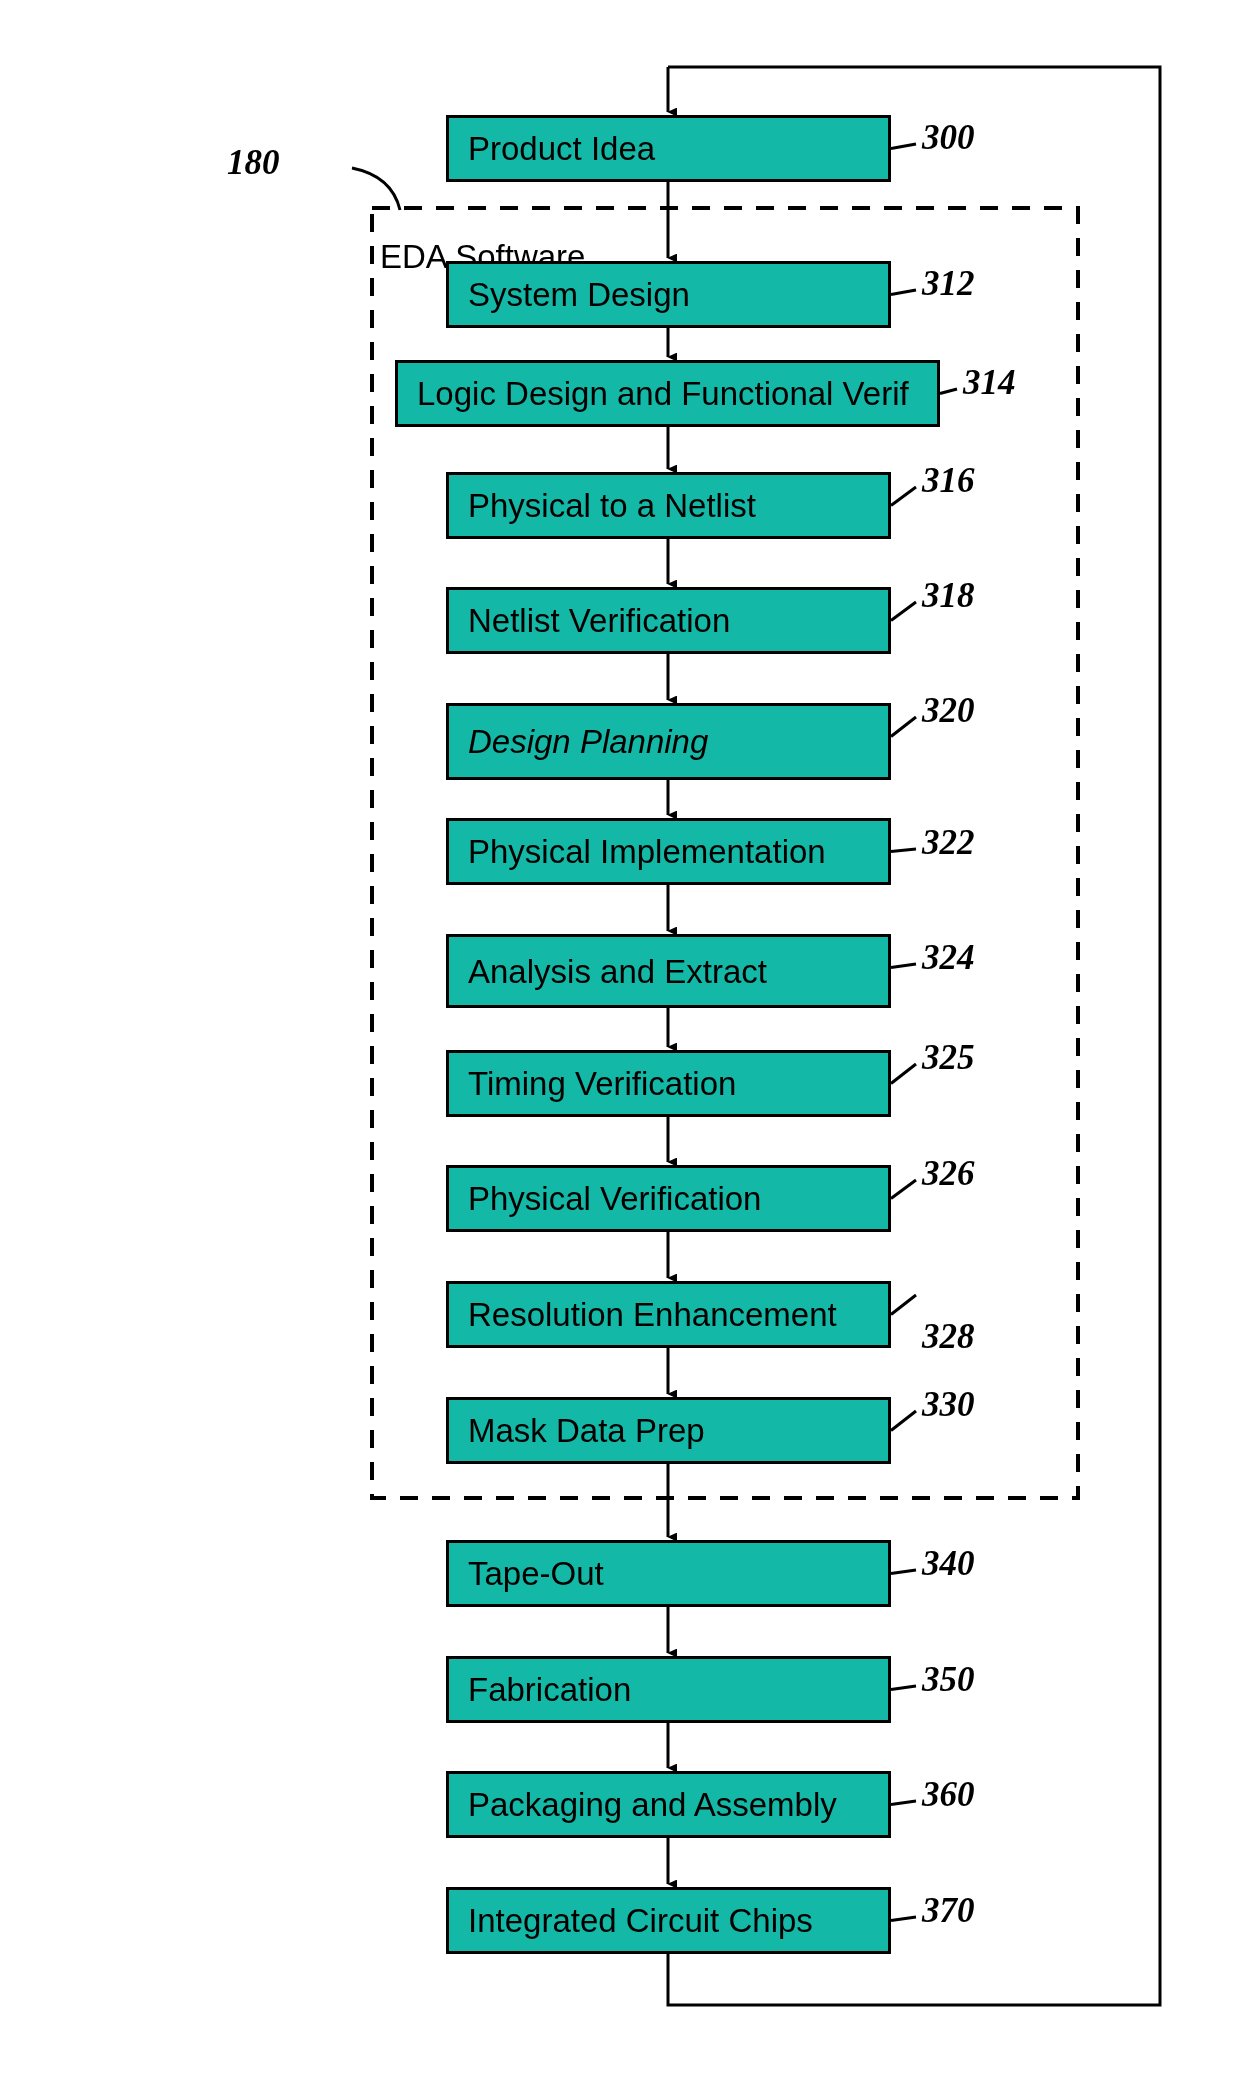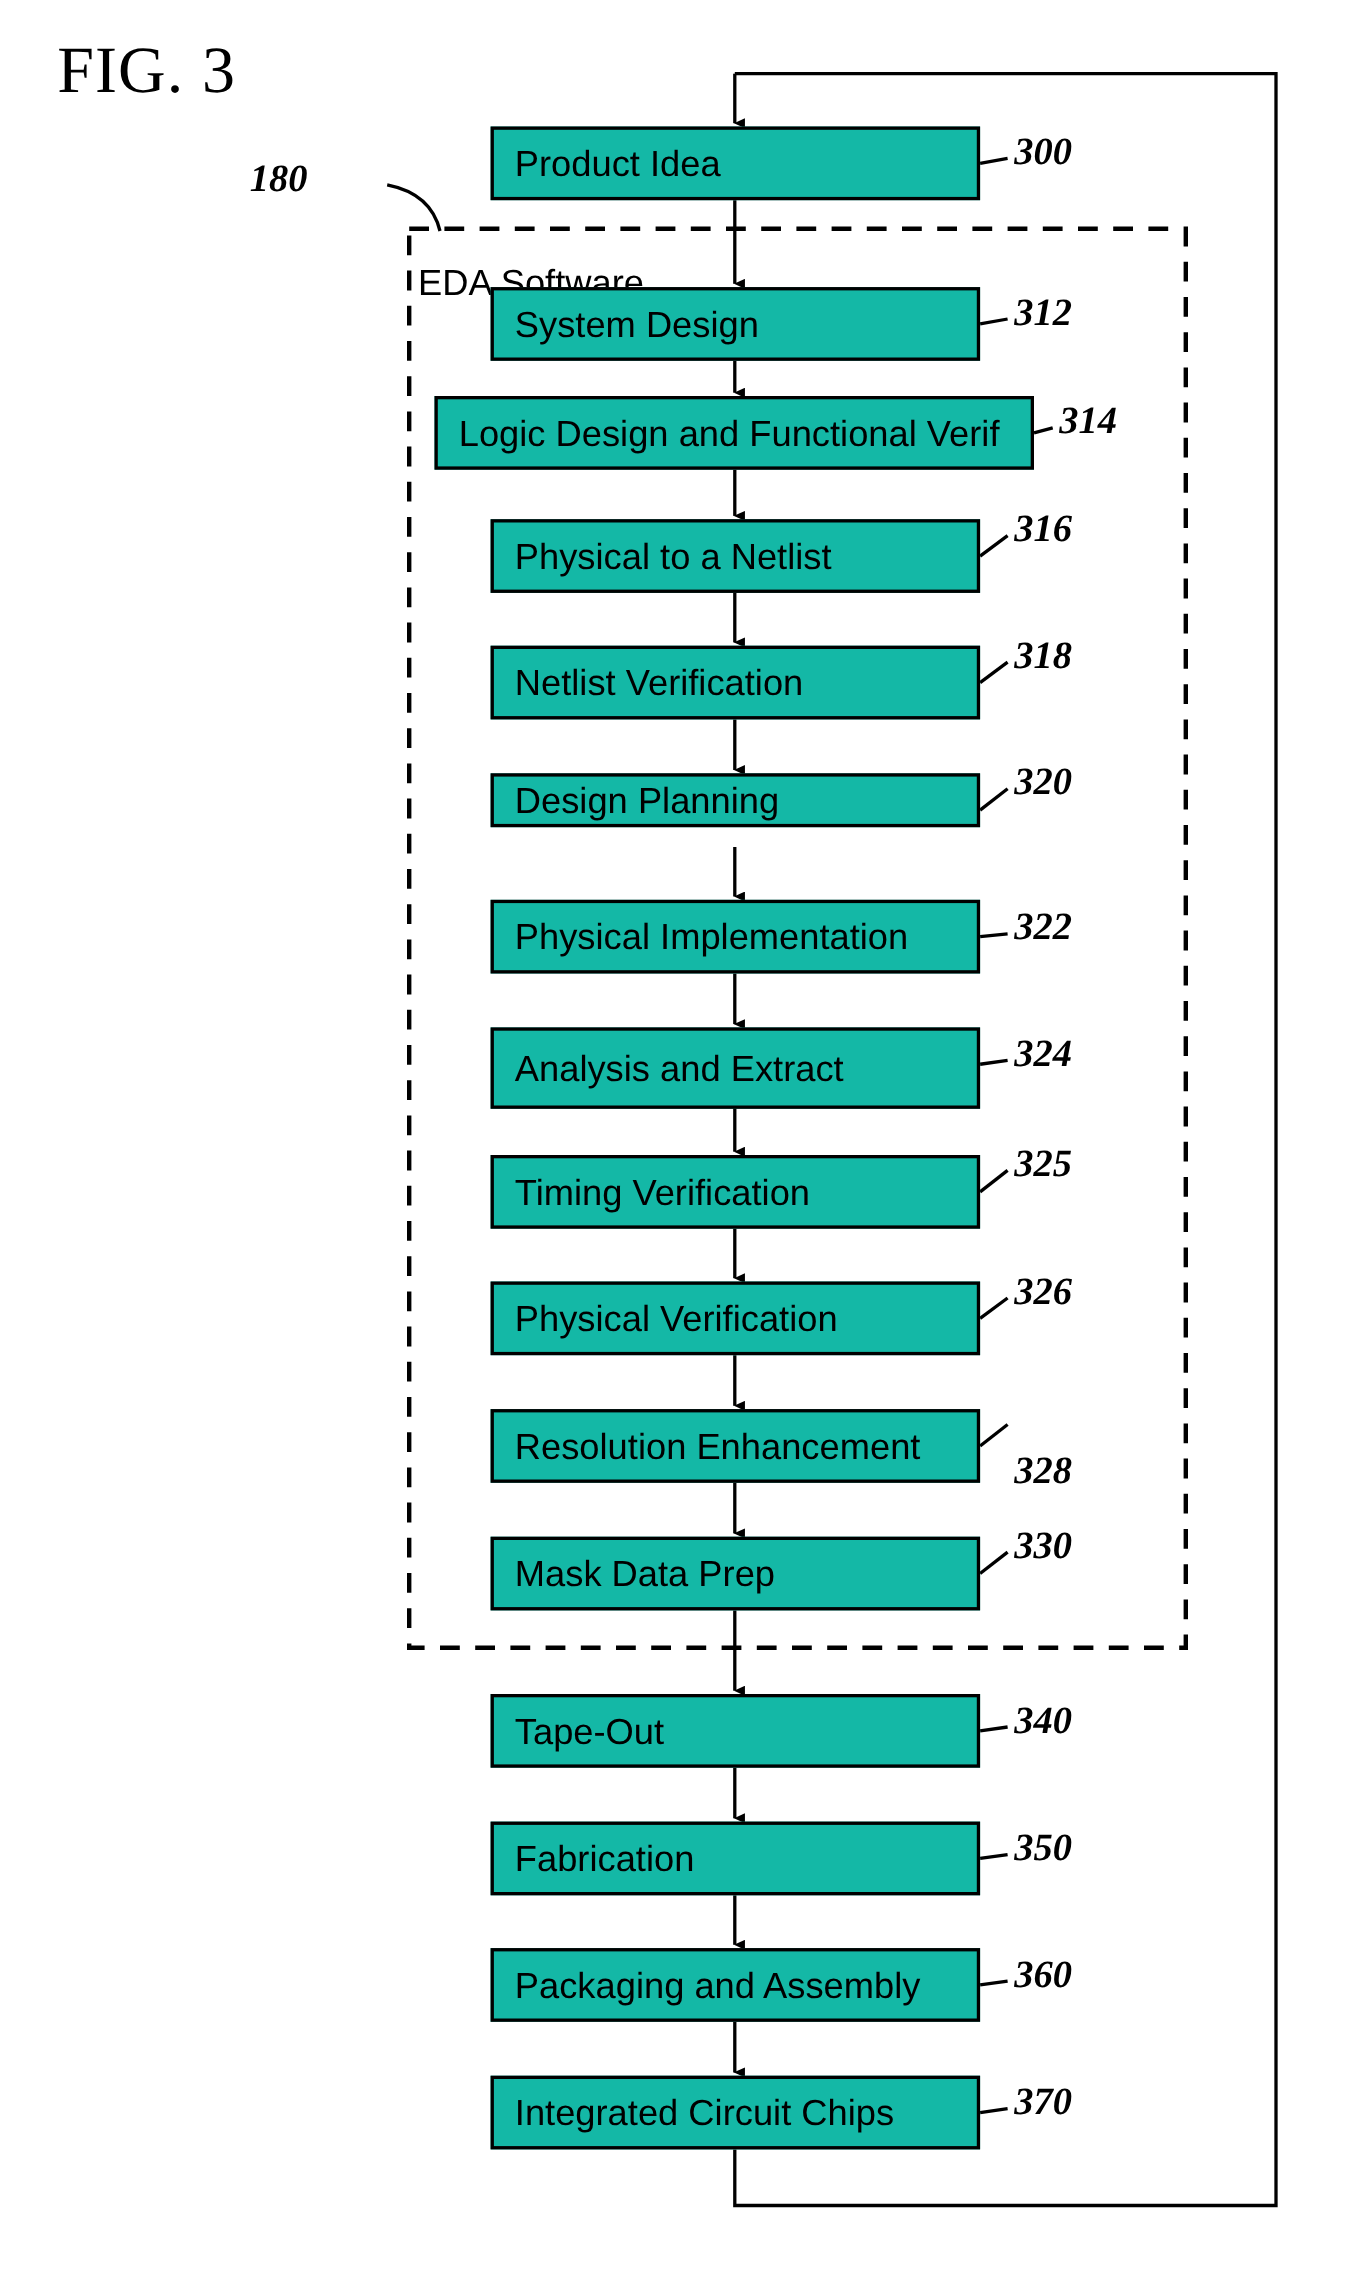--- a/index.html
+++ b/index.html
@@ -121,21 +121,20 @@
         <line x1="891" y1="1198.5" x2="916" y2="1180"></line>
         <line x1="891" y1="1314.5" x2="916" y2="1295"></line>
         <line x1="891" y1="1430.5" x2="916" y2="1411"></line>
         <line x1="891" y1="1573.5" x2="916" y2="1570"></line>
         <line x1="891" y1="1689.5" x2="916" y2="1686"></line>
         <line x1="891" y1="1804.5" x2="916" y2="1801"></line>
         <line x1="891" y1="1920.5" x2="916" y2="1917"></line>
       </g>
   </svg>
 
-  <div class="fig-title">FIG. 3</div>
 
   <div class="group-title" style="left:380px; top:238px;">EDA Software</div>
 
   <div class="ref" style="left:227px; top:143px;">180</div>
 
   <div id="nodes-layer">
       <div class="node" style="left: 446px; top: 115px; width: 445px; height: 67px;">
         <span class="node-label">Product Idea</span>
       </div>
       <div class="ref" style="left: 922px; top: 118px;">300</div>
@@ -148,21 +147,21 @@
       </div>
       <div class="ref" style="left: 963px; top: 363px;">314</div>
       <div class="node" style="left: 446px; top: 472px; width: 445px; height: 67px;">
         <span class="node-label">Physical to a Netlist</span>
       </div>
       <div class="ref" style="left: 922px; top: 461px;">316</div>
       <div class="node" style="left: 446px; top: 587px; width: 445px; height: 67px;">
         <span class="node-label">Netlist Verification</span>
       </div>
       <div class="ref" style="left: 922px; top: 576px;">318</div>
-      <div class="node" style="left: 446px; top: 703px; width: 445px; height: 49px;">
+      <div class="node" style="left: 446px; top: 703px; width: 445px; height: 77px; font-style: italic;">
         <span class="node-label">Design Planning</span>
       </div>
       <div class="ref" style="left: 922px; top: 691px;">320</div>
       <div class="node" style="left: 446px; top: 818px; width: 445px; height: 67px;">
         <span class="node-label">Physical Implementation</span>
       </div>
       <div class="ref" style="left: 922px; top: 823px;">322</div>
       <div class="node" style="left: 446px; top: 934px; width: 445px; height: 74px;">
         <span class="node-label">Analysis and Extract</span>
       </div>

